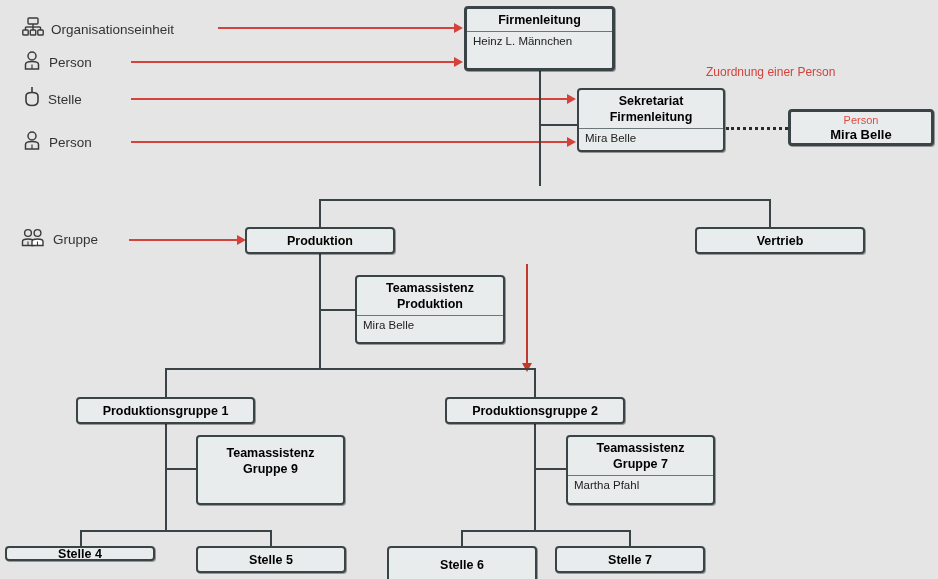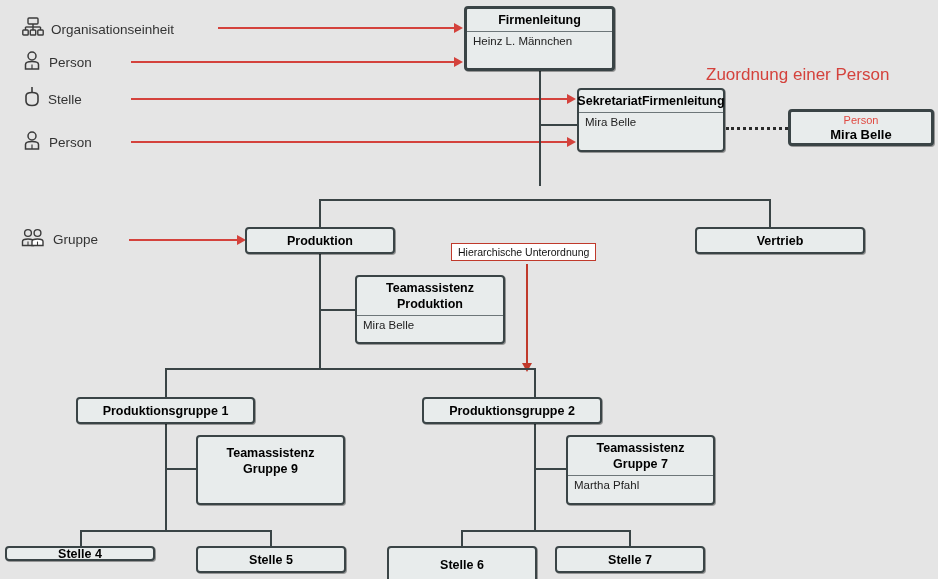--- a/index.html
+++ b/index.html
@@ -37,21 +37,21 @@
   .rl{position:absolute;background:#d4423c;height:1.5px;}
   .rl-arrow{position:absolute;width:0;height:0;
        border-top:5px solid transparent;border-bottom:5px solid transparent;
        border-left:9px solid #d4423c;}
   .rv{position:absolute;background:#c0392b;width:2px;}
   .rv-arrow{position:absolute;width:0;height:0;
        border-left:5px solid transparent;border-right:5px solid transparent;
        border-top:9px solid #c0392b;}
   .note-box{position:absolute;box-sizing:border-box;border:1.5px solid #c0392b;
        background:#fff;color:#111;font-size:10.5px;padding:2px 6px;white-space:nowrap;}
-  .note-text{position:absolute;color:#d4423c;font-size:17px;white-space:nowrap;text-align:right;}
+  .note-text{position:absolute;color:#d4423c;font-size:12px;white-space:nowrap;text-align:right;}
 
   
   .legend-row{position:absolute;display:flex;align-items:center;gap:7px;}
   .legend-row .lbl{font-size:13.5px;color:#333;white-space:nowrap;}
   .ico{display:block;}
 </style>
 </head>
 <body>
 
 <div id="canvas">
@@ -129,21 +129,20 @@
   <div class="rl-arrow" style="left:567px;top:93.5px;"></div>
 
   <div class="rl" style="left:131px;top:141px;width:436px;"></div>
   <div class="rl-arrow" style="left:567px;top:136.5px;"></div>
 
   <div class="rl" style="left:129px;top:239px;width:108px;"></div>
   <div class="rl-arrow" style="left:237px;top:234.5px;"></div>
 
   <div class="note-text" style="left:706px;top:65px;">Zuordnung einer Person</div>
 
-  <div class="note-box" style="left:451px;top:243px;">Hierarchische Unterordnung</div>
   <div class="rv" style="left:526px;top:264px;height:99px;"></div>
   <div class="rv-arrow" style="left:522px;top:363px;"></div>
 
   <div class="ln lnv" style="left:539px;top:70px;height:116px;"></div>
 
   <div class="ln lnh" style="left:539px;top:124px;width:39px;"></div>
 
   <div class="ln lnh" style="left:319px;top:199px;width:452px;"></div>
   <div class="ln lnv" style="left:319px;top:199px;height:29px;"></div>
   <div class="ln lnv" style="left:769px;top:199px;height:29px;"></div>
@@ -168,21 +167,21 @@
   <div class="ln lnv" style="left:629px;top:530px;height:17px;"></div>
 
   <div class="dots" style="left:726px;top:127px;width:62px;"></div>
 
   <div class="box heavy two-row" style="left:464px;top:6px;width:151px;height:65px;">
     <div class="title">Firmenleitung</div>
     <div class="person">Heinz L. Männchen</div>
   </div>
 
   <div class="box two-row" style="left:577px;top:88px;width:148px;height:64px;">
-    <div class="title" style="flex-direction:row;align-items:flex-end;">
+    <div class="title" style="flex-direction:column;">
       <span>Sekretariat</span>
       <span>Firmenleitung</span>
     </div>
     <div class="person">Mira Belle</div>
   </div>
 
   <div class="person-card" style="left:788px;top:109px;width:146px;height:37px;">
     <div class="kind">Person</div>
     <div class="pname">Mira Belle</div>
   </div>
@@ -200,21 +199,21 @@
       <span>Teamassistenz</span>
       <span>Produktion</span>
     </div>
     <div class="person">Mira Belle</div>
   </div>
 
   <div class="box" style="left:76px;top:397px;width:179px;height:27px;">
     <div class="title">Produktionsgruppe 1</div>
   </div>
 
-  <div class="box" style="left:422px;top:397px;width:180px;height:27px;">
+  <div class="box" style="left:445px;top:397px;width:180px;height:27px;">
     <div class="title">Produktionsgruppe 2</div>
   </div>
 
   <div class="box two-row noline" style="left:196px;top:435px;width:149px;height:70px;">
     <div class="title" style="flex-direction:column;padding-top:8px;">
       <span>Teamassistenz</span>
       <span>Gruppe 9</span>
     </div>
     <div class="person"></div>
   </div>

